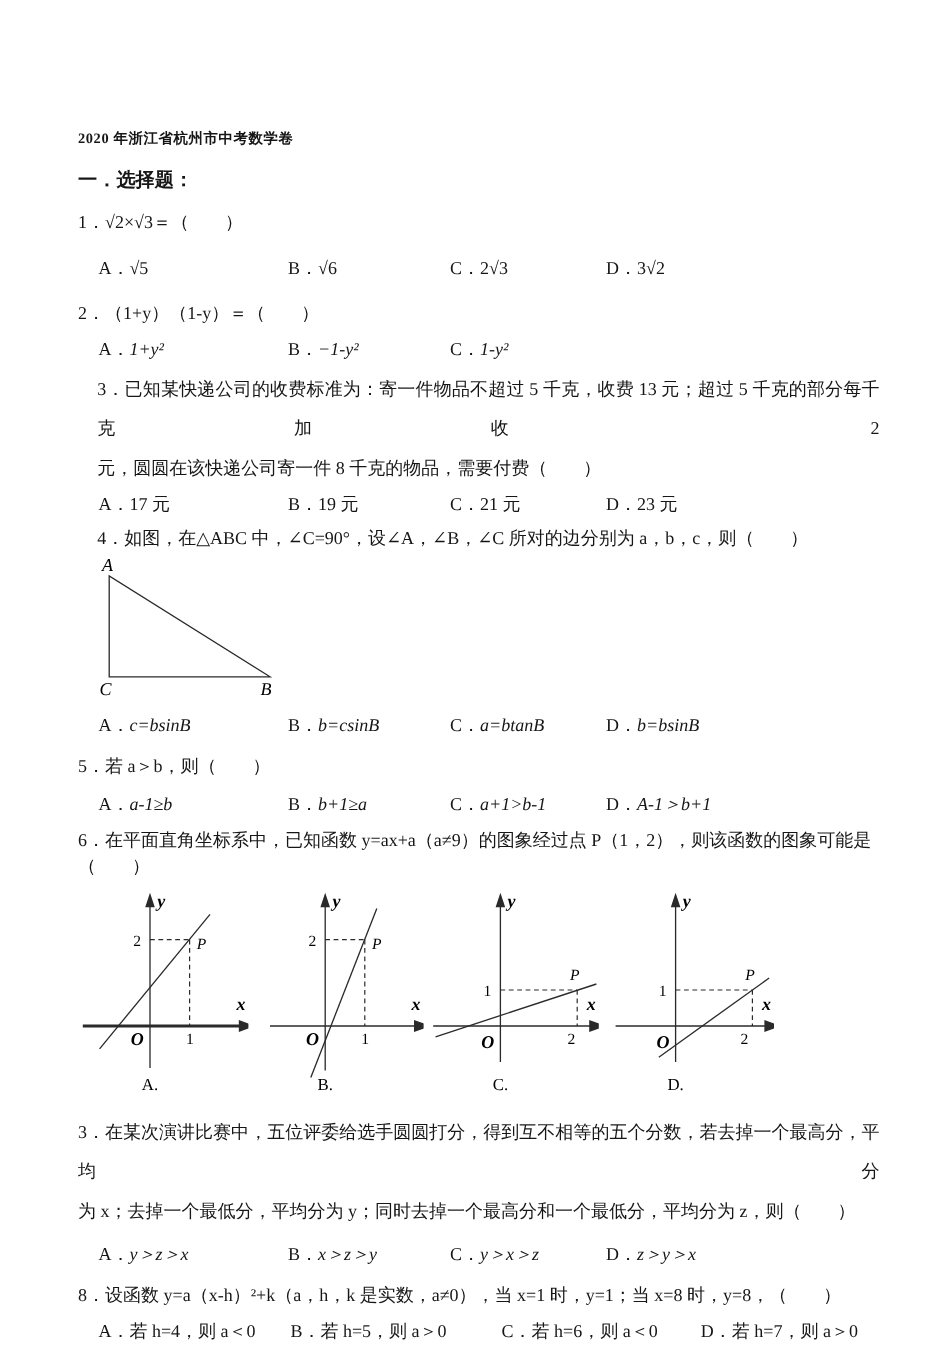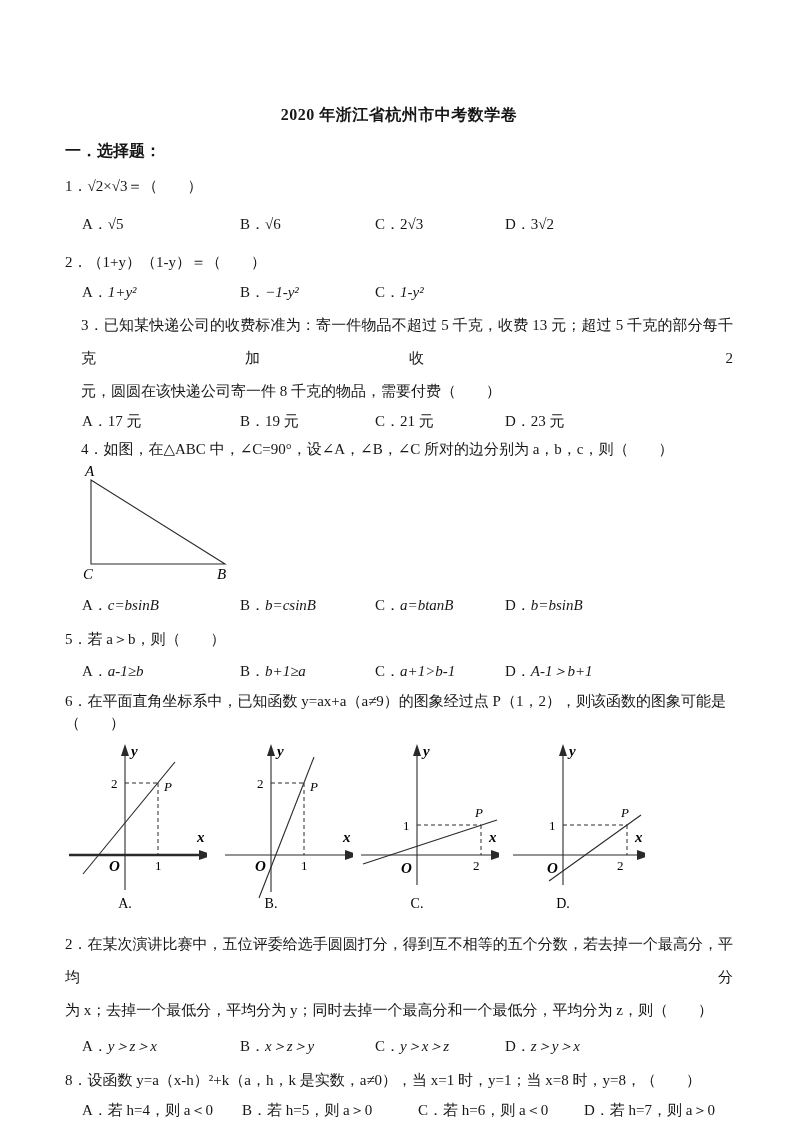--- a/index.html
+++ b/index.html
@@ -1,20 +1,20 @@
 <!DOCTYPE html>
 <html><head>
 <meta charset="utf-8">
 <style>
   * { margin:0; padding:0; box-sizing:border-box; }
   html,body { width:793px; height:1122px; background:#ffffff; overflow:hidden; }
   body { font-family:"Liberation Serif","DejaVu Serif",serif; color:#161616; font-size:15px; }
   .page { width:793px; height:1122px; padding:103px 60px 0 65px; position:relative; }
 
-  .title { font-size:16px; font-weight:bold; text-align:center; line-height:24px; letter-spacing:.5px; }
+  .title { font-size:12px; font-weight:bold; text-align:left; line-height:24px; letter-spacing:.5px; }
   .sec   { margin-top:14px; font-size:16px; font-weight:bold; line-height:20px; }
 
   .stem  { line-height:22px; }
   .stem.mt14{margin-top:14px;} .stem.mt16{margin-top:16px;} .stem.mt6{margin-top:6px;margin-left:16px;}
   .stem.mt12{margin-top:12px;} .stem.mt8{margin-top:8px;}
   .twoline { line-height:33px; }
   .jline { display:block; text-align:justify; text-align-last:justify; }
 
   .opts { display:grid; grid-template-columns:158px 135px 130px 1fr; padding-left:17px; line-height:22px; }
   .opts.mt16{margin-top:16px;} .opts.mt8{margin-top:8px;} .opts.mt2{margin-top:2px;}
@@ -158,21 +158,21 @@
       <text class="ax-lab" x="130" y="102">x</text>
       <text class="o-lab" x="42" y="133">O</text>
       <text class="tick" x="44" y="90">1</text>
       <text class="tick" x="112" y="130">2</text>
       <text class="p-lab" x="116" y="77">P</text>
       <text class="cap" x="58" y="168" text-anchor="middle">D.</text>
     </svg>
   </div>
 
   <div class="stem q7block twoline">
-    <span class="jline">2．在某次演讲比赛中，五位评委给选手圆圆打分，得到互不相等的五个分数，若去掉一个最高分，平均分</span>
+    <span class="jline">3．在某次演讲比赛中，五位评委给选手圆圆打分，得到互不相等的五个分数，若去掉一个最高分，平均分</span>
     <span>为 x；去掉一个最低分，平均分为 y；同时去掉一个最高分和一个最低分，平均分为 z，则（　　）</span>
   </div>
   <div class="opts mt8">
     <span class="opt"><span>A．</span><span class="t math">y＞z＞x</span></span>
     <span class="opt"><span>B．</span><span class="t math">x＞z＞y</span></span>
     <span class="opt"><span>C．</span><span class="t math">y＞x＞z</span></span>
     <span class="opt"><span>D．</span><span class="t math">z＞y＞x</span></span>
   </div>
 
   <div class="stem mt12">8．设函数 y=a（x-h）²+k（a，h，k 是实数，a≠0），当 x=1 时，y=1；当 x=8 时，y=8，（　　）</div>

